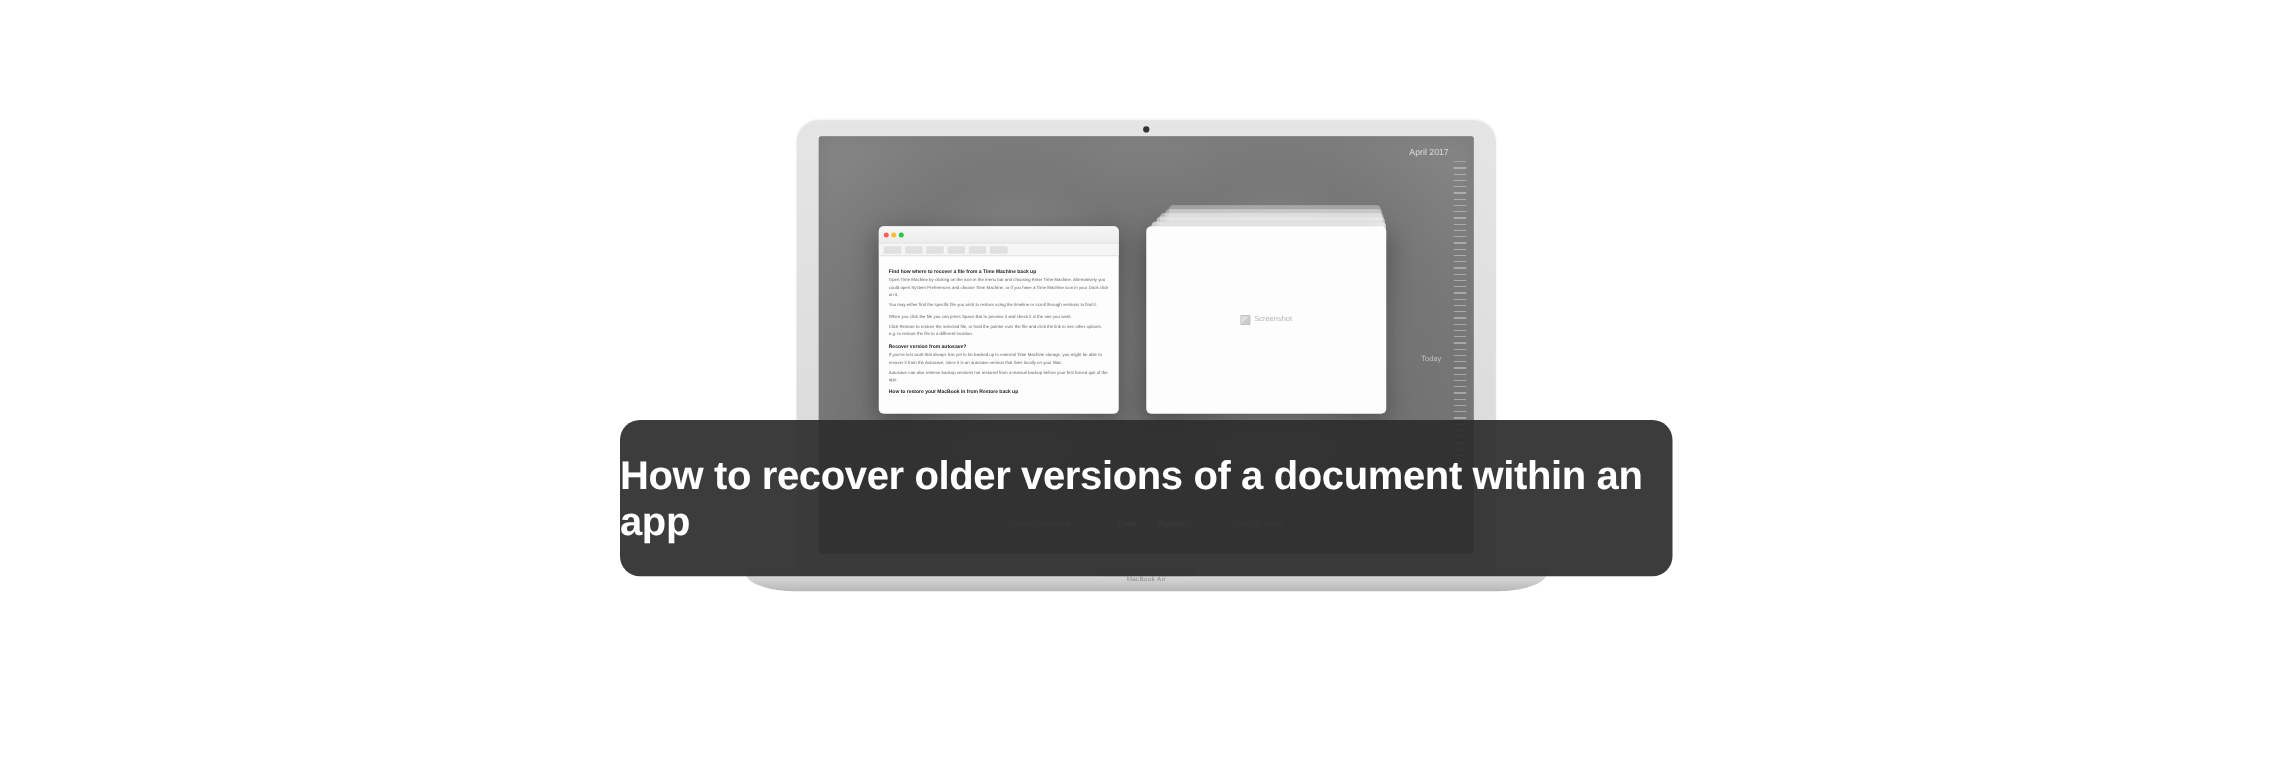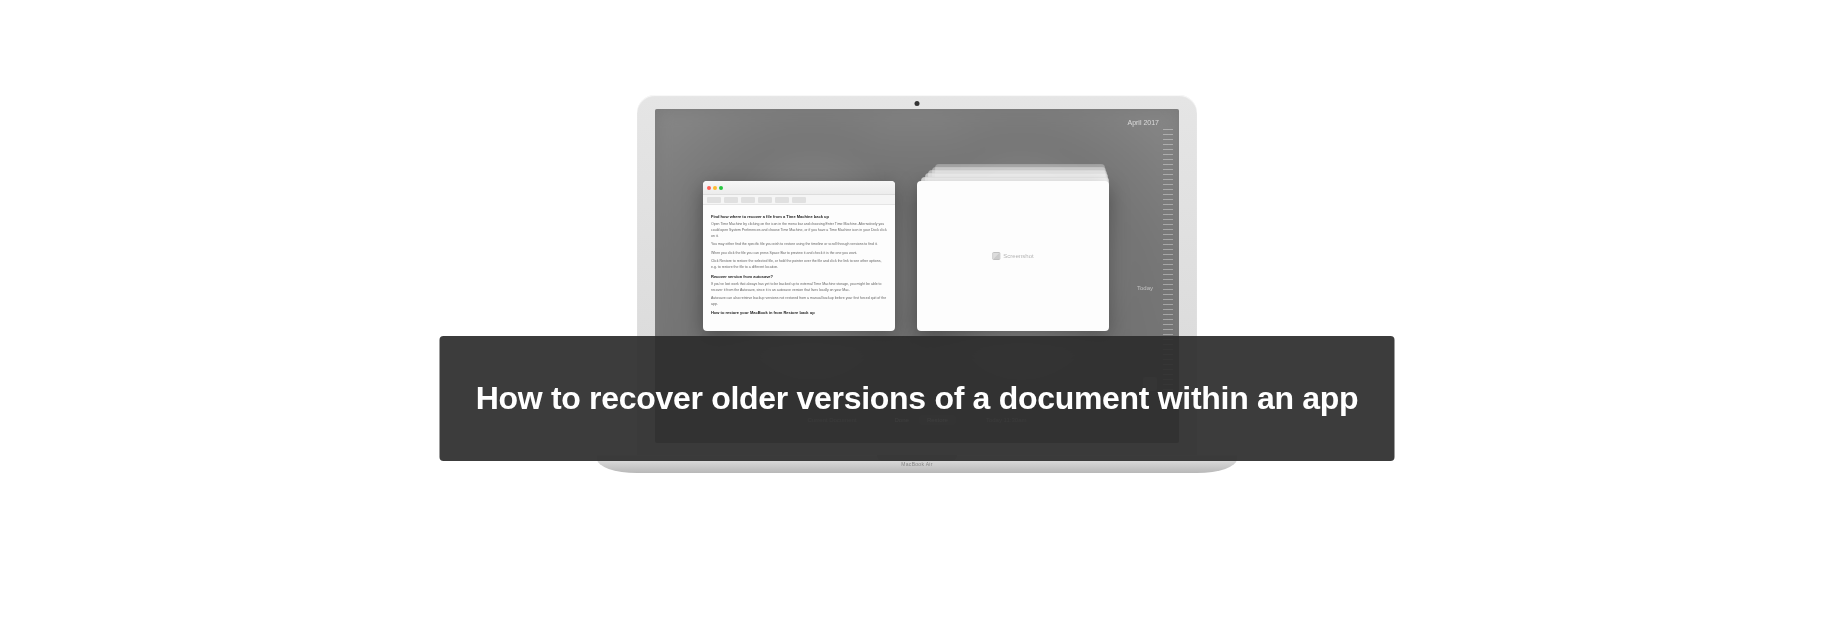--- a/index.html
+++ b/index.html
@@ -267,24 +267,24 @@
       font-size: 5px;
       color: #888;
       letter-spacing: 0.3px;
     }
 
     .title-banner {
       position: absolute;
       left: 50%;
       transform: translateX(-50%);
       top: 336px;
-      width: 955px;
+      width: 842px;
       height: 125px;
       background: rgba(45, 45, 45, 0.93);
-      border-radius: 4px;
+      border-radius: 16px;
       display: flex;
       align-items: center;
       justify-content: center;
     }
 
     .title-text {
       color: #ffffff;
       font-size: 32px;
       font-weight: 700;
       letter-spacing: -0.3px;

